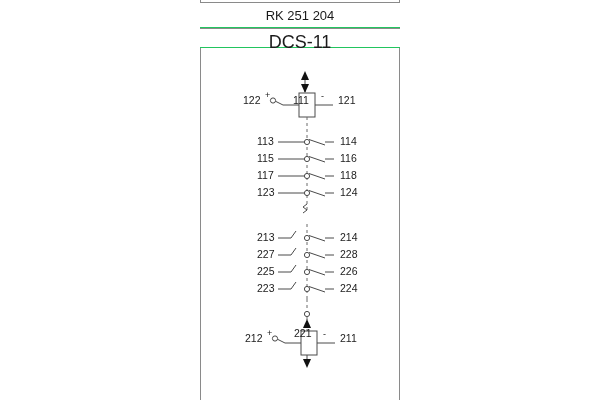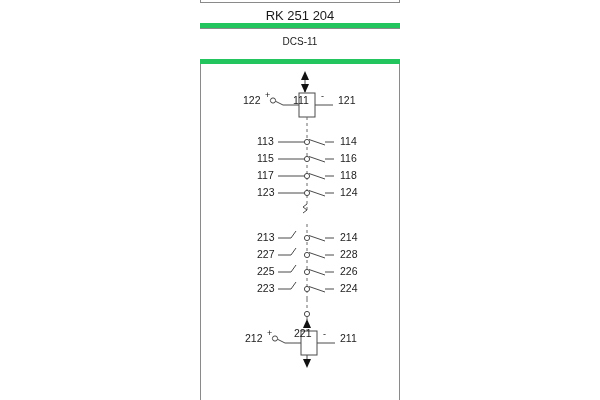--- a/index.html
+++ b/index.html
@@ -21,26 +21,26 @@
     border-left:1px solid #8a8a8a;
     border-right:1px solid #8a8a8a;
     box-sizing:border-box;
   }
   .hdr{
     position:absolute;
     left:200px;
     width:200px;
     box-sizing:border-box;
     border-top:1px solid #8a8a8a;
-    border-bottom:5px solid #22c55e;
+    border-bottom:1px solid #22c55e;
     text-align:center;
     background:#fff;
   }
   .hdr1{top:2px;height:26px;line-height:26px;font-size:13px;}
-  .hdr2{top:28px;height:36px;line-height:26px;font-size:10px;}
+  .hdr2{top:28px;height:20px;line-height:26px;font-size:18px;}
   svg#dia{position:absolute;left:0;top:0;width:600px;height:400px;}
   text{font-family:"Liberation Sans", sans-serif;font-size:10.5px;fill:#1a1a1a;}
   .lbl{font-size:10.5px;}
   .sgn{font-size:9px;}
   .ln{stroke:#4a4a4a;stroke-width:1;fill:none;}
   .dash{stroke:#6a6a6a;stroke-width:1;fill:none;stroke-dasharray:3,3;}
   .term{fill:#ffffff;stroke:#4a4a4a;stroke-width:1;}
   .coil{fill:#ffffff;stroke:#4a4a4a;stroke-width:1;}
   .arrow{fill:#111111;}
 </style>

